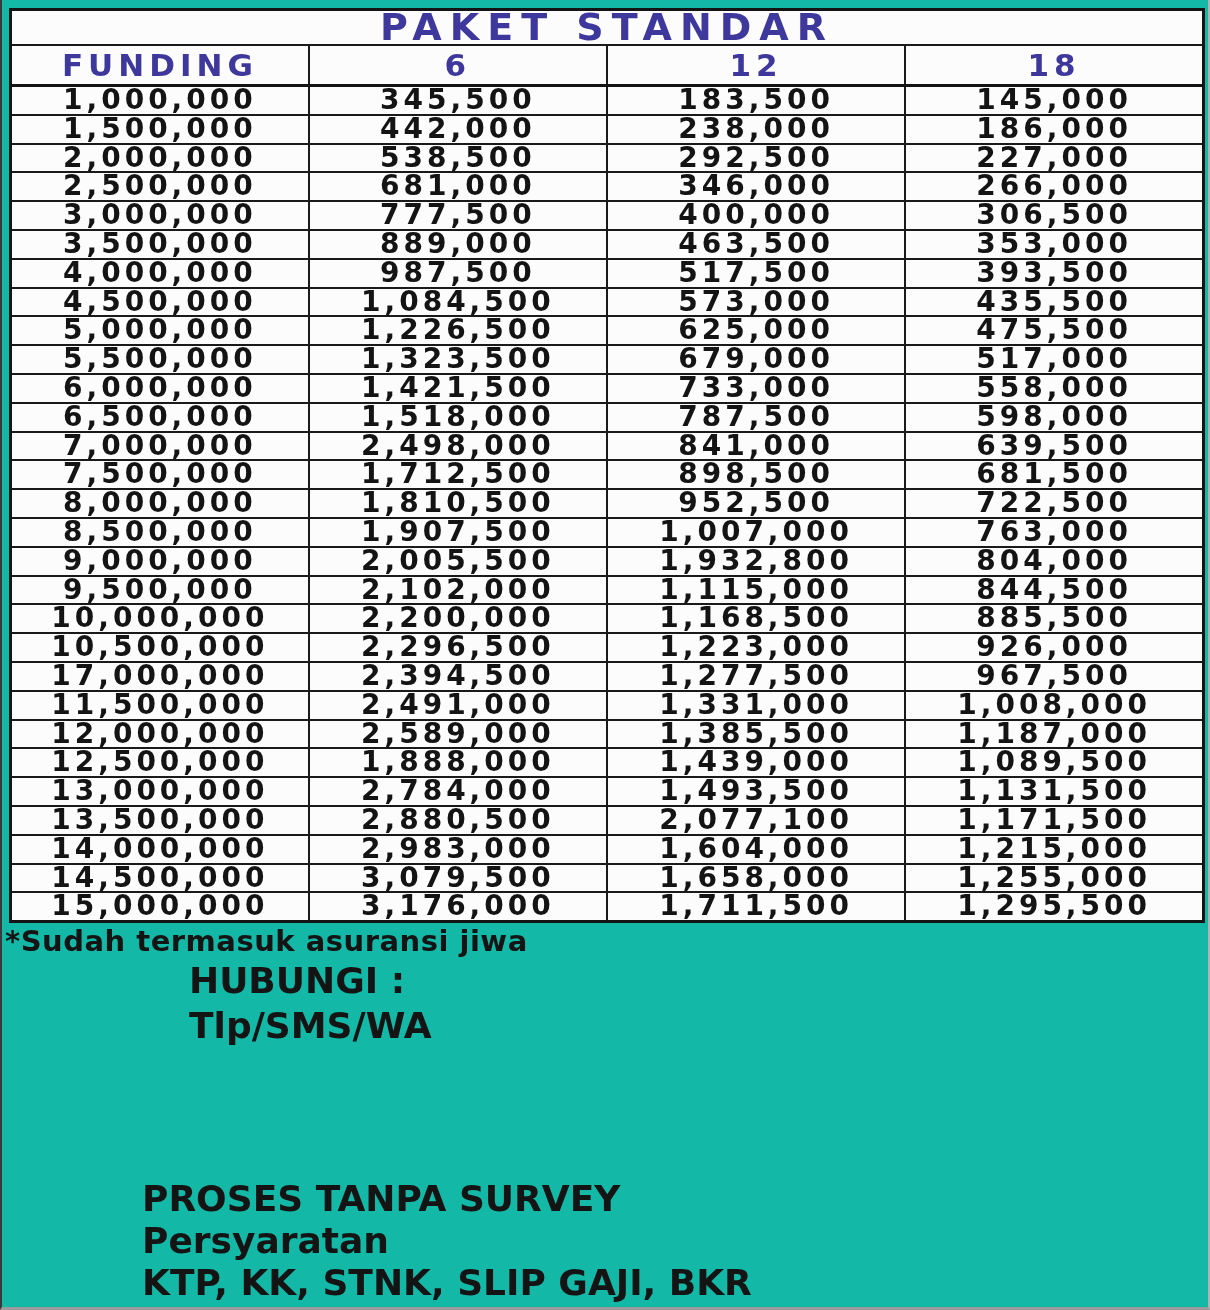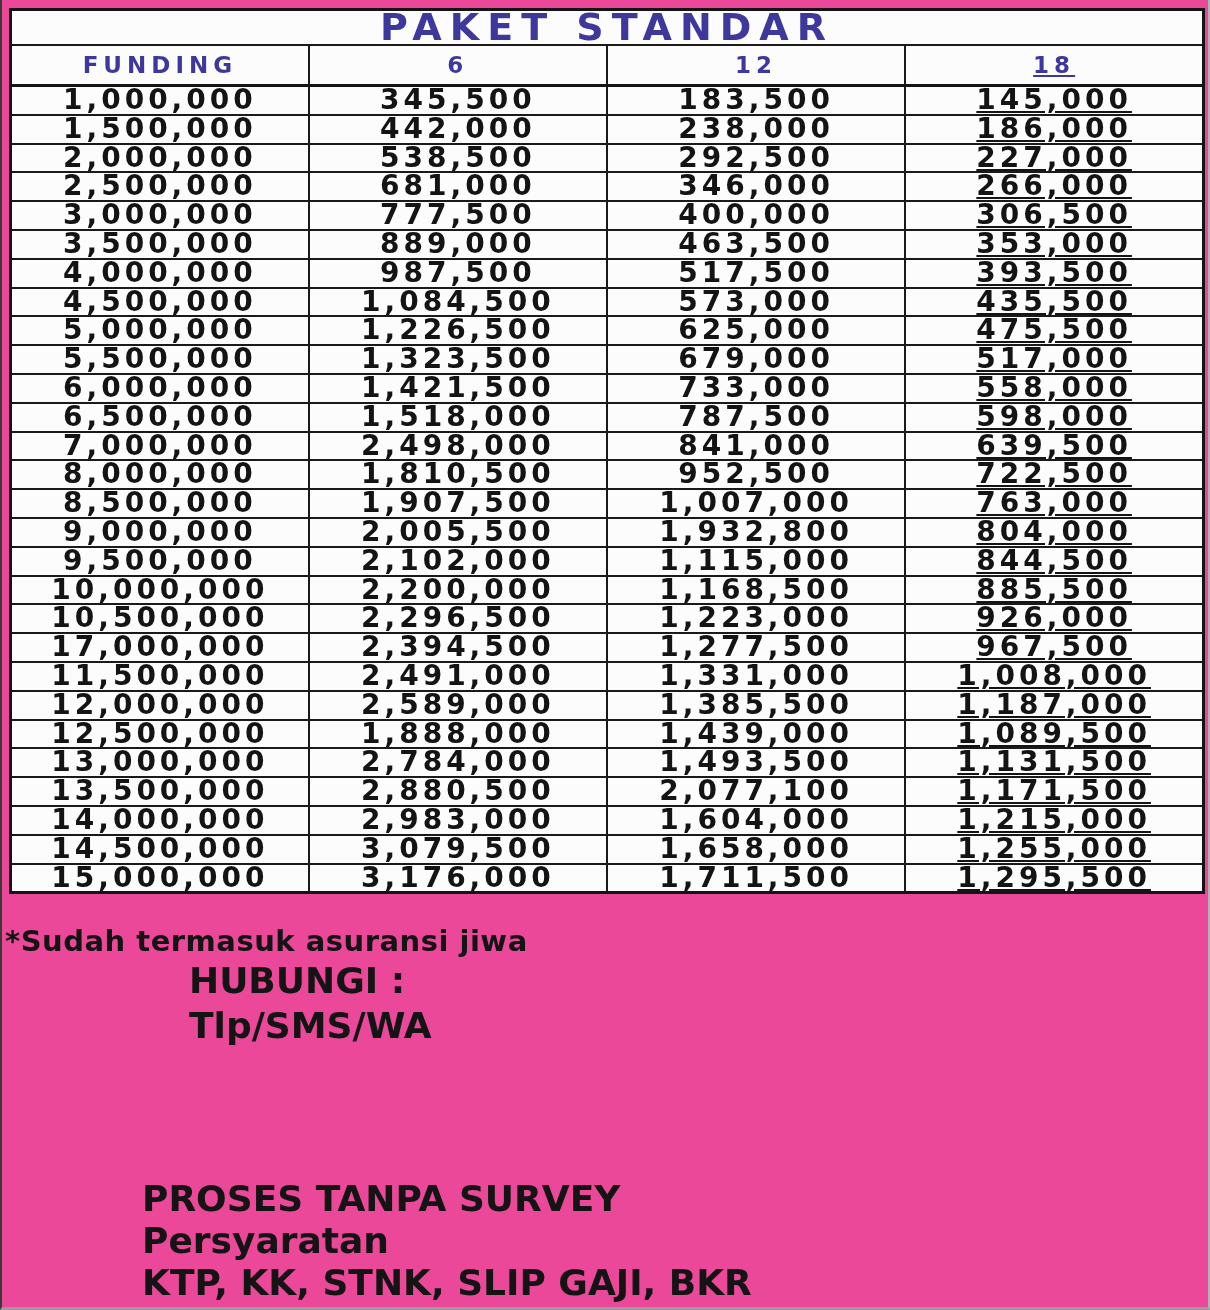--- a/index.html
+++ b/index.html
@@ -1,20 +1,20 @@
 <!DOCTYPE html>
 <html><head>
 <meta charset="utf-8">
 <style>
   html, body { margin: 0; padding: 0; background: #ffffff; }
   .page {
     position: relative;
     width: 1210px;
     height: 1310px;
-    background: #ec4899;
+    background: #14b8a6;
     box-sizing: border-box;
     border-left: 2px solid #3a3a3a;
     border-right: 2px solid #b3b3b3;
     border-bottom: 3px solid #9b9b9b;
     font-family: "DejaVu Sans", "Liberation Sans", sans-serif;
     font-weight: bold;
     color: #141414;
     overflow: hidden;
   }
   table.paket {
@@ -39,36 +39,36 @@
     height: 33px;
     line-height: 33px;
     font-size: 38px;
     letter-spacing: 8px;
     color: #3e389d;
     border-bottom: 2px solid #1a1a1a;
   }
   tr.head-row th {
     height: 38px;
     line-height: 38px;
-    font-size: 23px;
+    font-size: 31px;
     letter-spacing: 5px;
     color: #3e389d;
     border-bottom: 3px solid #141414;
   }
   tbody td {
     height: 26.8px;
     line-height: 26.8px;
     font-size: 28px;
     letter-spacing: 4px;
     color: #141414;
   }
   .c0 { width: 26.6%; }
   .c1 { width: 24.7%; }
   .c2 { width: 24.6%; }
-  .c3 { width: 24.1%; text-decoration: underline; }
+  .c3 { width: 24.1%; }
   .footnote {
     position: absolute;
     left: 3px;
     top: 924px;
     font-size: 29px;
     letter-spacing: 0.5px;
   }
   .contact-block {
     position: absolute;
     left: 140px;
@@ -175,20 +175,26 @@
           <td class="c2">787,500</td>
           <td class="c3">598,000</td>
         </tr>
         <tr>
           <td class="c0">7,000,000</td>
           <td class="c1">2,498,000</td>
           <td class="c2">841,000</td>
           <td class="c3">639,500</td>
         </tr>
         <tr>
+          <td class="c0">7,500,000</td>
+          <td class="c1">1,712,500</td>
+          <td class="c2">898,500</td>
+          <td class="c3">681,500</td>
+        </tr>
+        <tr>
           <td class="c0">8,000,000</td>
           <td class="c1">1,810,500</td>
           <td class="c2">952,500</td>
           <td class="c3">722,500</td>
         </tr>
         <tr>
           <td class="c0">8,500,000</td>
           <td class="c1">1,907,500</td>
           <td class="c2">1,007,000</td>
           <td class="c3">763,000</td>

